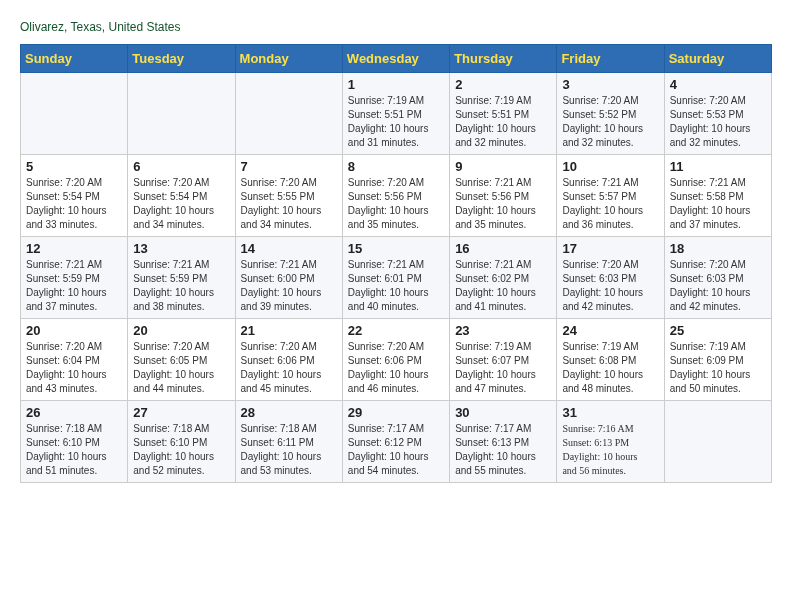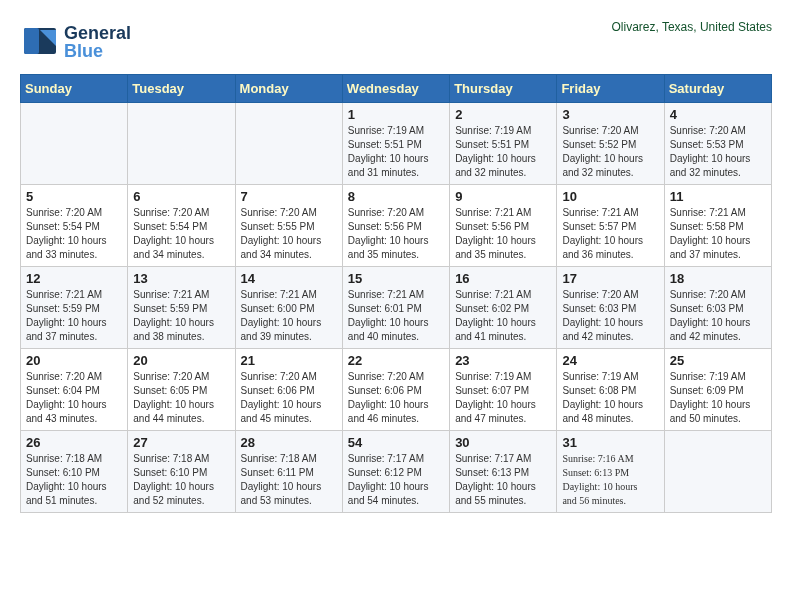--- a/index.html
+++ b/index.html
@@ -28,21 +28,21 @@
       font-size: 12px;
       color: #14532d;
     }
     .calendar {
       width: 100%;
       border-collapse: collapse;
       border: 1px solid #ccc;
     }
     .calendar th {
       background: #2e6db4;
-      color: #fef9c3;
+      color: #fde047;
       font-size: 13px;
       font-weight: bold;
       padding: 6px 4px;
       text-align: left;
       border: 1px solid #2060a0;
     }
     .calendar td {
       width: 107px;
       min-height: 90px;
       vertical-align: top;
@@ -91,35 +91,20 @@
     .logo-blue-text {
       font-size: 18px;
       font-weight: bold;
       color: #4a90d9;
     }
   </style>
 </head>
 <body>
 
 <div class="header">
-  <div class="logo-wrap">
-    <div>
-      <svg viewBox="0 0 40 40" width="40" height="40">
-
-        <rect x="4" y="8" width="32" height="26" rx="2" fill="#1a3a5c"></rect>
-        <rect x="4" y="8" width="15" height="26" rx="2" fill="#2e6db4"></rect>
-
-        <polygon points="20,10 36,10 36,26" fill="#4a90d9"></polygon>
-      </svg>
-    </div>
-    <div class="logo-name">
-      <span class="logo-general">General</span>
-      <span class="logo-blue-text">Blue</span>
-    </div>
-  </div>
   <div class="title-block">
     <div class="location-title">Olivarez, Texas, United States</div>
   </div>
 </div>
 
 <table class="calendar">
   <thead>
     <tr>
     <th>Sunday</th>
         <th>Tuesday</th>
@@ -333,21 +318,21 @@
 and 52 minutes.</div>
         </td>
         <td>
           <span class="day-num">28</span>
           <div class="day-info" style="white-space: pre-line;">Sunrise: 7:18 AM
 Sunset: 6:11 PM
 Daylight: 10 hours
 and 53 minutes.</div>
         </td>
         <td>
-          <span class="day-num">54</span>
+          <span class="day-num">29</span>
           <div class="day-info" style="white-space: pre-line;">Sunrise: 7:17 AM
 Sunset: 6:12 PM
 Daylight: 10 hours
 and 54 minutes.</div>
         </td>
         <td>
           <span class="day-num">30</span>
           <div class="day-info" style="white-space: pre-line;">Sunrise: 7:17 AM
 Sunset: 6:13 PM
 Daylight: 10 hours

